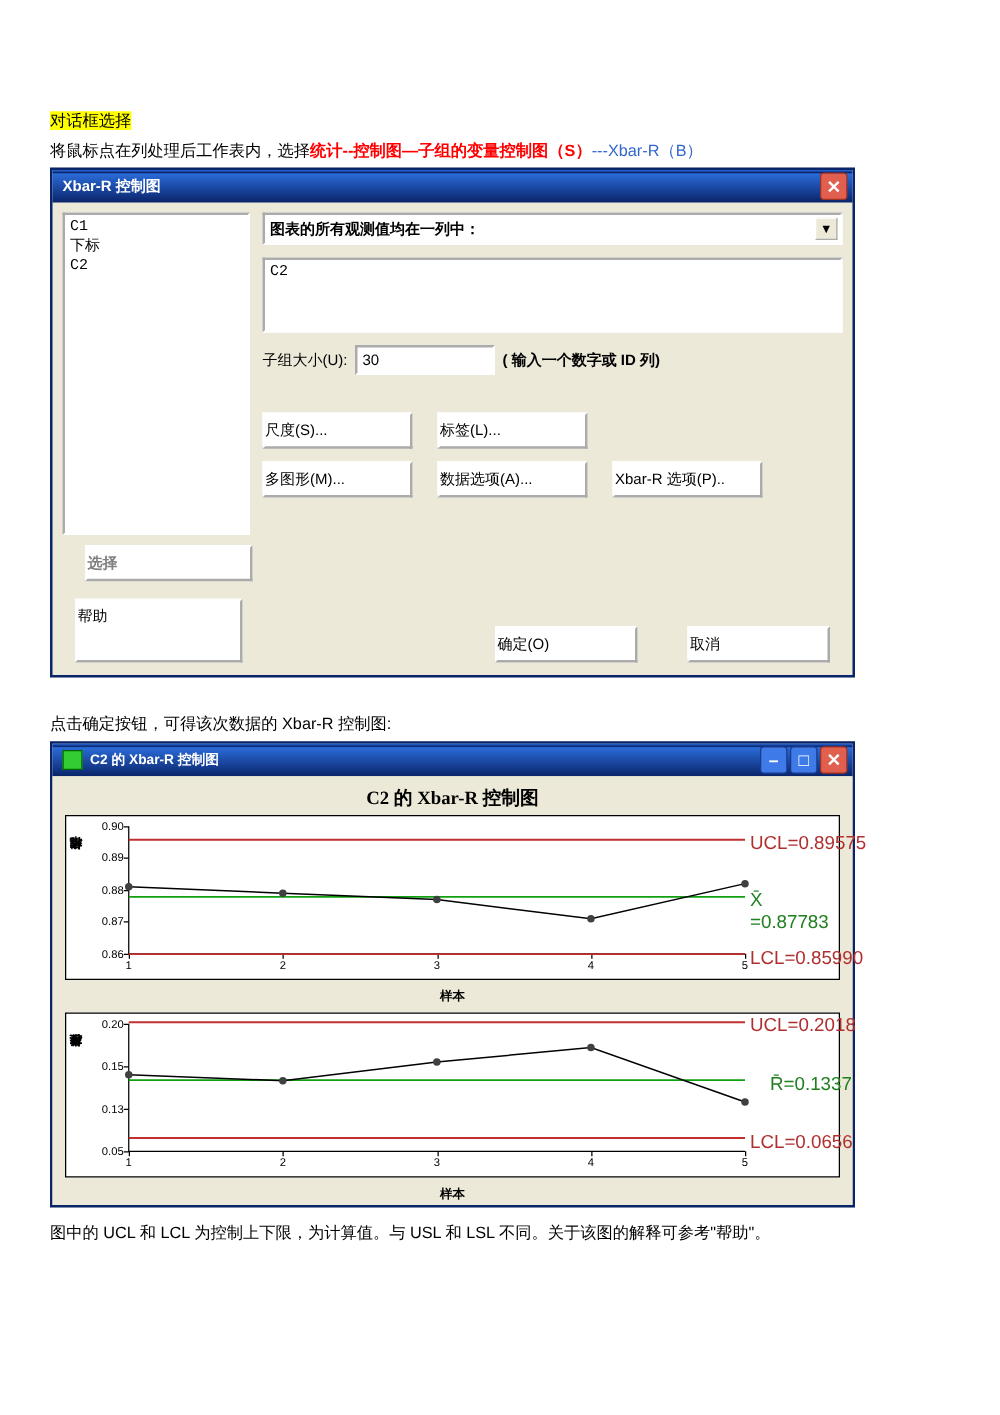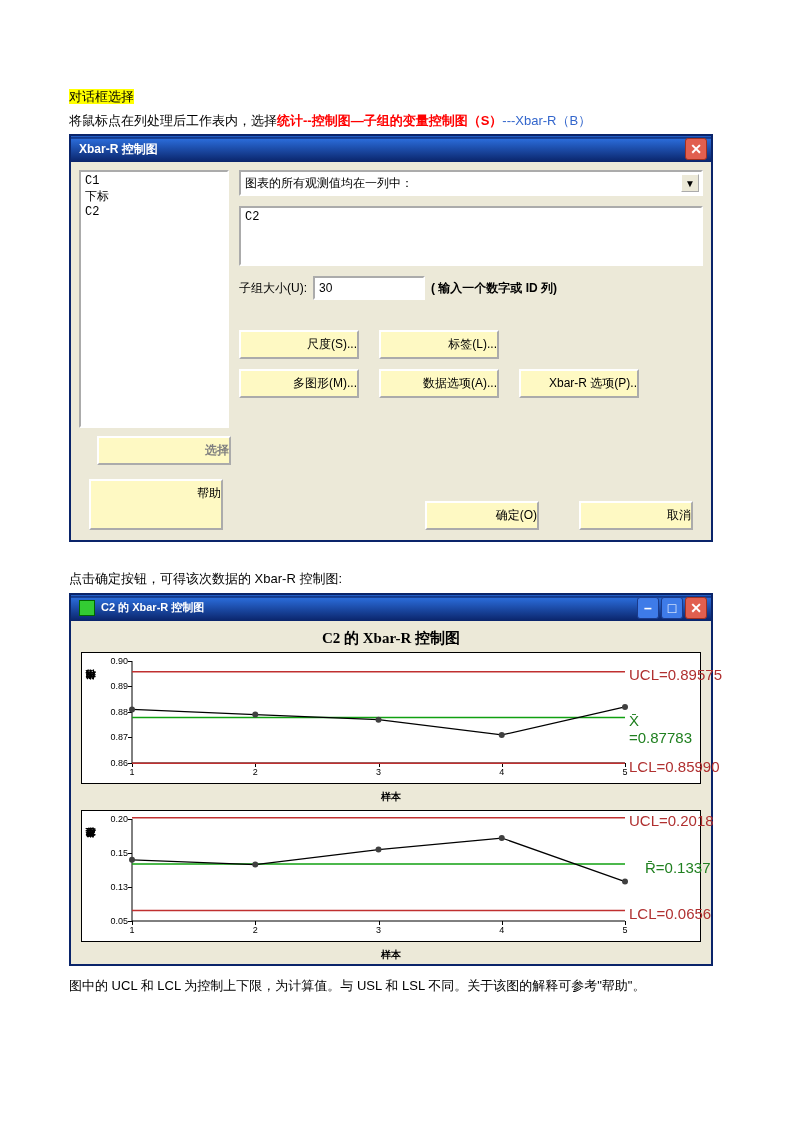--- a/index.html
+++ b/index.html
@@ -5,21 +5,21 @@
   body {
     margin: 0;
     padding: 0;
     font-family: "Microsoft YaHei", SimSun, Arial, sans-serif;
     font-size: 13px;
     background: #fff;
     color: #000;
     width: 800px;
   }
   .page {
-    padding: 85px 70px 40px 69px;
+    padding: 85px 70px 40px 40px;
   }
   .heading {
     font-size: 13px;
   }
   .hl-yellow { background: #ffff00; }
   .red { color: #ff0000; font-weight: bold; }
   .blue { color: #3366cc; }
   p { margin: 2px 0 4px 0; line-height: 1.5; }
 
   
@@ -74,30 +74,30 @@
     background: #fff;
     height: 250px;
     padding: 2px 4px;
     font-family: "Courier New", SimSun, monospace;
     font-size: 12px;
   }
   .listbox .row { display:flex;flex-direction:column; }
   .listbox .c1 { width:36px; }
   .xp-btn {
     border: 2px outset #fff;
-    background: #fef9c3;
+    background: #ffffff;
     padding: 4px 0;
-    text-align:right;
+    text-align:left;
     cursor: pointer;
     font-size: 12px;
     min-width: 80px;
   }
   .xp-btn.disabled { color:#808080; }
   .right-col { flex:1; display:flex; flex-direction:column; gap:10px; }
-  .drop-row { display:flex; }
+  .drop-row { display:flex;font-weight:bold; }
   .dropdown {
     flex:1;
     border: 2px inset #fff;
     background:#fff;
     height: 22px;
     display:flex; align-items:center; justify-content:space-between;
     padding: 0 2px 0 4px;
   }
   .drop-btn {
     width: 16px; height:16px;

